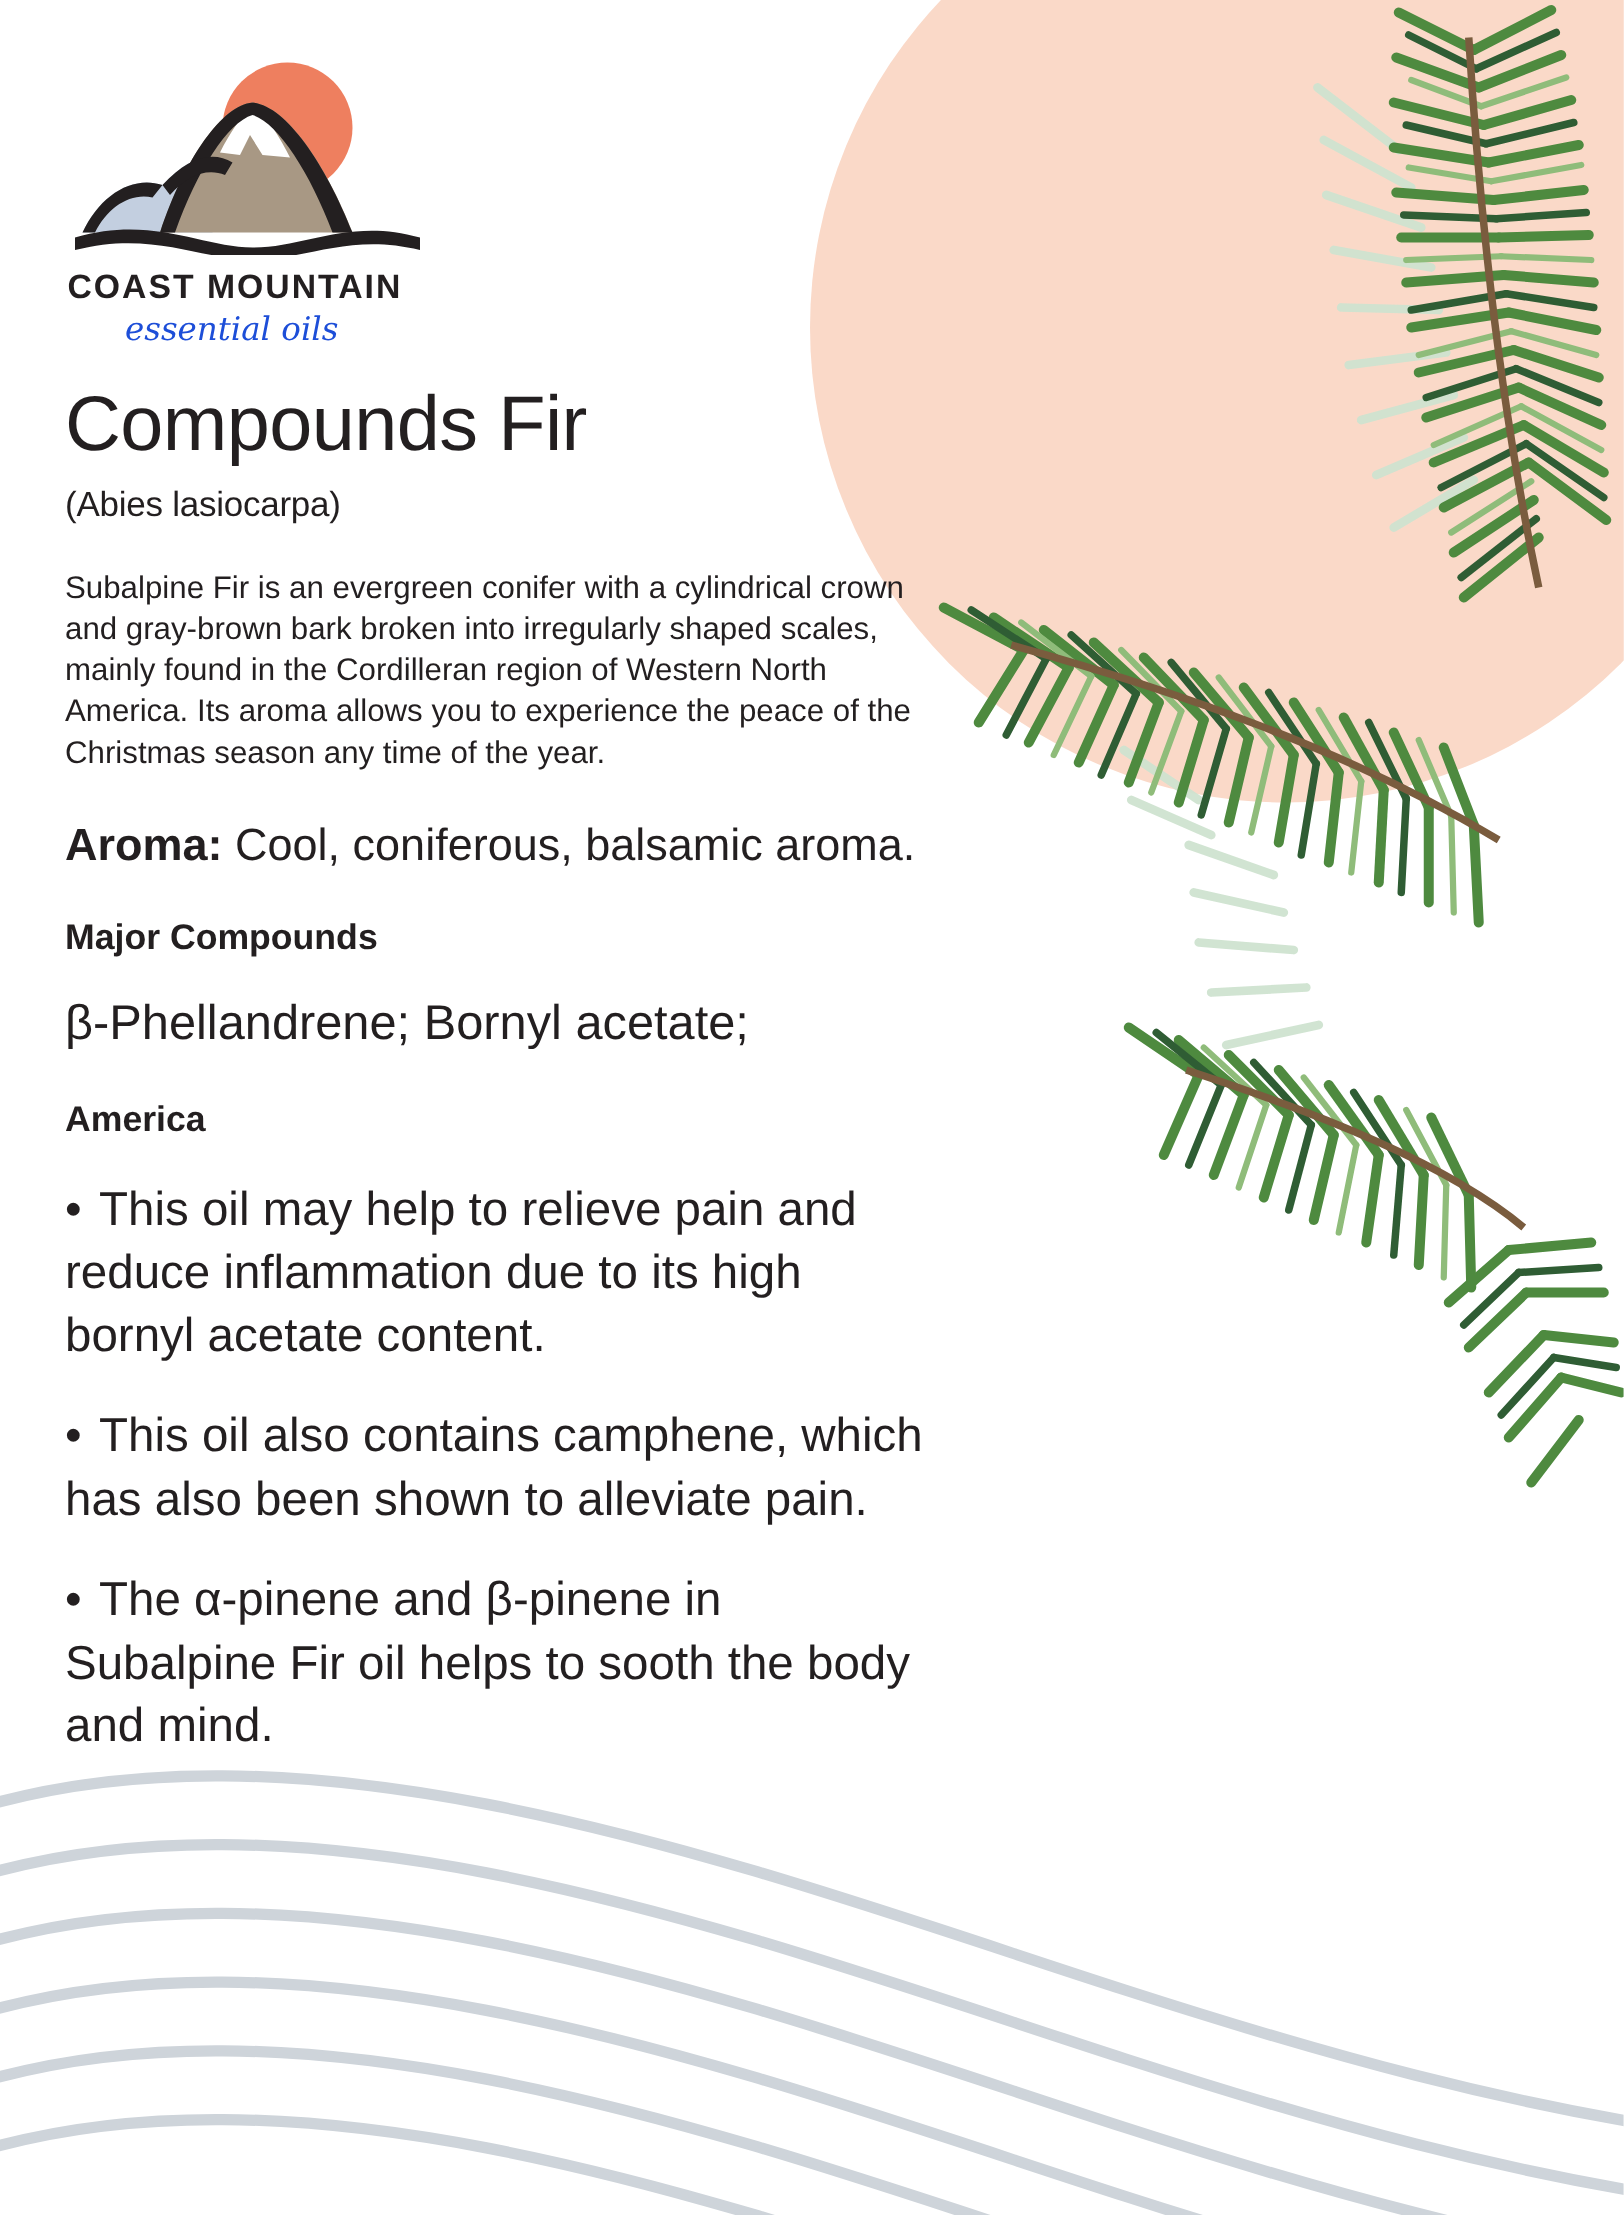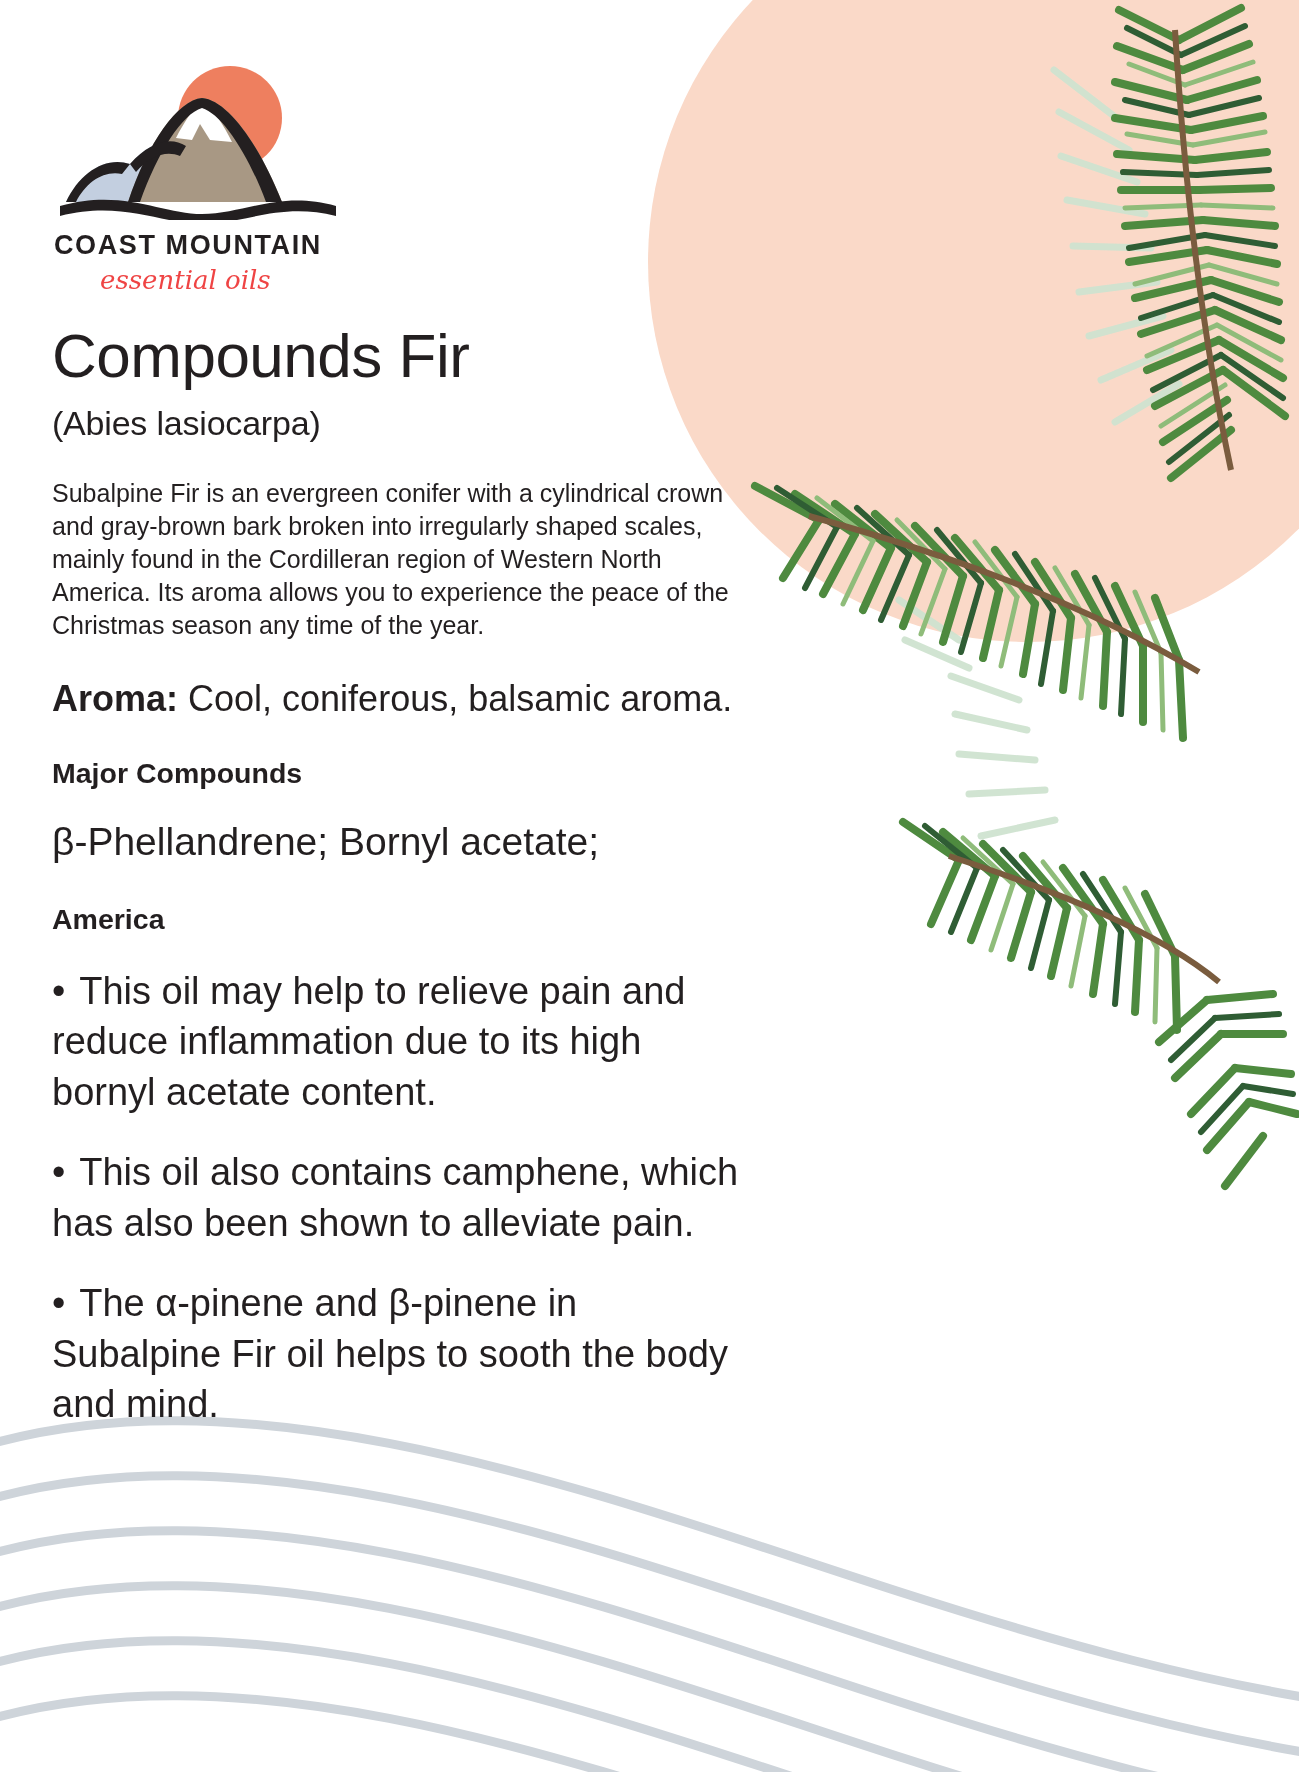--- a/index.html
+++ b/index.html
@@ -45,21 +45,21 @@
     width: 640px;
     height: 1240px;
     z-index: 1;
     pointer-events: none;
   }
 
   
   .content {
     position: relative;
     z-index: 3;
-    padding: 60px 0 0 52px;
+    padding: 44px 0 0 52px;
     width: 760px;
     box-sizing: border-box;
   }
 
   .brand {
     width: 300px;
     margin-bottom: 28px;
   }
   .brand-mark {
     width: 290px;
@@ -69,35 +69,35 @@
   .brand-name {
     font-size: 27px;
     font-weight: bold;
     letter-spacing: 1.6px;
     color: #231f20;
     margin: 10px 0 0 2px;
     font-family: "Liberation Sans", sans-serif;
   }
   .brand-sub {
     font-size: 26px;
-    color: #ef4444;
+    color: #1d4ed8;
     font-family: "DejaVu Serif", serif;
     font-style: italic;
     margin: 4px 0 0 48px;
   }
 
   h1.title {
     font-size: 62px;
     font-weight: normal;
     margin: 18px 0 0 0;
     line-height: 1.05;
     letter-spacing: -0.5px;
   }
   .latin {
-    font-size: 34px;
+    font-size: 28px;
     margin: 16px 0 0 0;
     letter-spacing: -0.2px;
   }
 
   p.body-text {
     font-size: 25px;
     line-height: 1.32;
     margin: 34px 0 0 0;
     max-width: 700px;
   }

